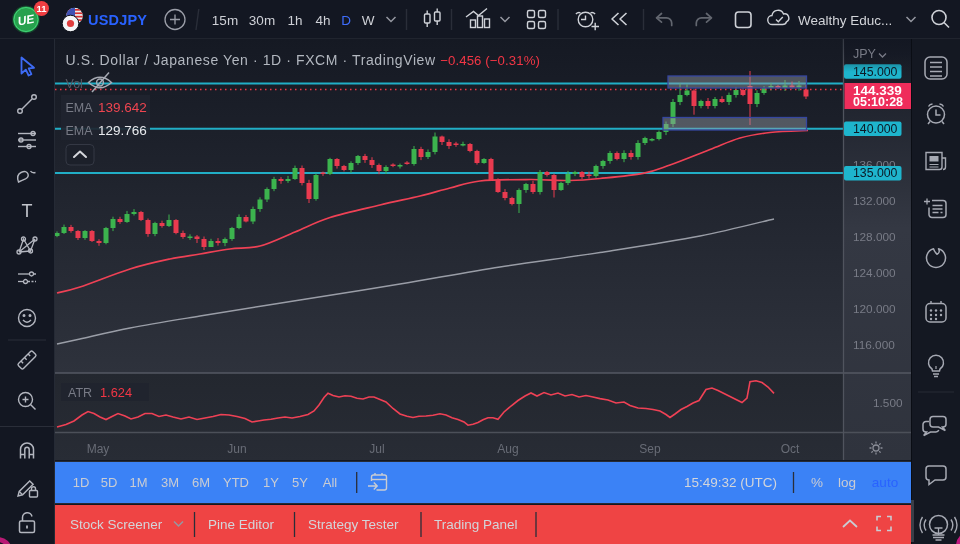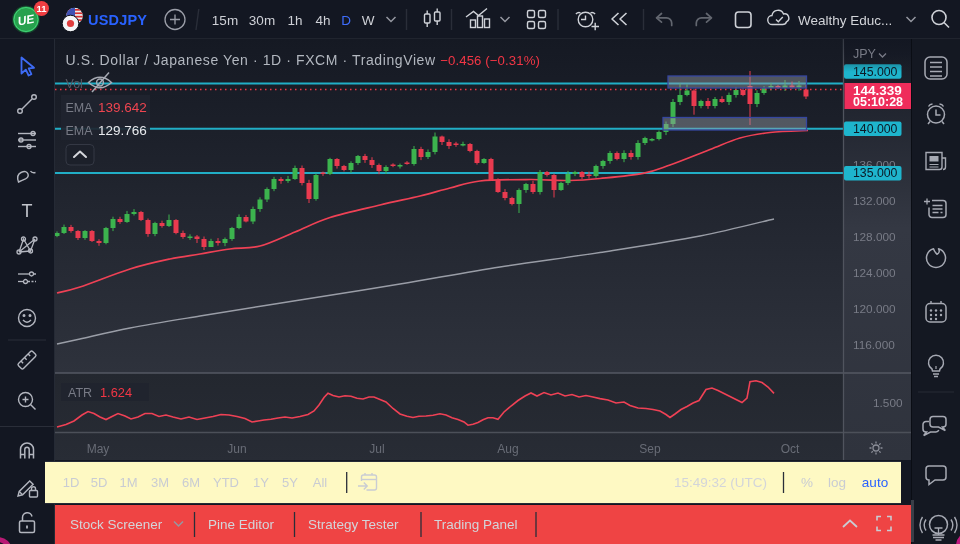--- a/index.html
+++ b/index.html
@@ -317,21 +317,21 @@
 <path d="M-7,-8 h14 a3,3 0 0 1 3,3 v8 a3,3 0 0 1 -3,3 h-8 l-6,4.5 v-4.5 h0 a3,3 0 0 1 -3,-3 v-8 a3,3 0 0 1 3,-3 Z"></path>
 </g>
 <g transform="translate(26.5,487)" stroke="#a6a9b3" stroke-width="1.5" fill="none">
 <circle cx="0" cy="-1.5" r="9"></circle>
 <path d="M0,9 v-7 M-4,2 h8" stroke-width="1.3"></path>
 <path d="M-6,9 h12 M-5.5,11.5 h11 M-3,14 h6" stroke-width="1.3"></path>
 <path d="M-12.5,-6.5 a10,10 0 0 0 0,11 M12.5,-6.5 a10,10 0 0 1 0,11" stroke-width="1.4"></path>
 <path d="M-16,-9 a14,14 0 0 0 0,16 M16,-9 a14,14 0 0 1 0,16" stroke-width="1.4"></path>
 </g>
 </svg></div>
-<div class="abs" style="left:45px;top:461px;width:856px;height:43px;background:#fef9c3;border-top:1px solid #262b36;border-bottom:1px solid #262b36">
+<div class="abs" style="left:55px;top:461px;width:856px;height:43px;background:#3b82f6;border-top:1px solid #262b36;border-bottom:1px solid #262b36">
 <svg width="856" height="41" viewBox="0 0 856 41">
 <text x="26" y="25" font-size="13" fill="#c9ccd3" text-anchor="middle">1D</text>
 <text x="54" y="25" font-size="13" fill="#c9ccd3" text-anchor="middle">5D</text>
 <text x="83.5" y="25" font-size="13" fill="#c9ccd3" text-anchor="middle">1M</text>
 <text x="115" y="25" font-size="13" fill="#c9ccd3" text-anchor="middle">3M</text>
 <text x="146" y="25" font-size="13" fill="#c9ccd3" text-anchor="middle">6M</text>
 <text x="181" y="25" font-size="13" fill="#c9ccd3" text-anchor="middle">YTD</text>
 <text x="216" y="25" font-size="13" fill="#c9ccd3" text-anchor="middle">1Y</text>
 <text x="245" y="25" font-size="13" fill="#c9ccd3" text-anchor="middle">5Y</text>
 <text x="275" y="25" font-size="13" fill="#c9ccd3" text-anchor="middle">All</text>

